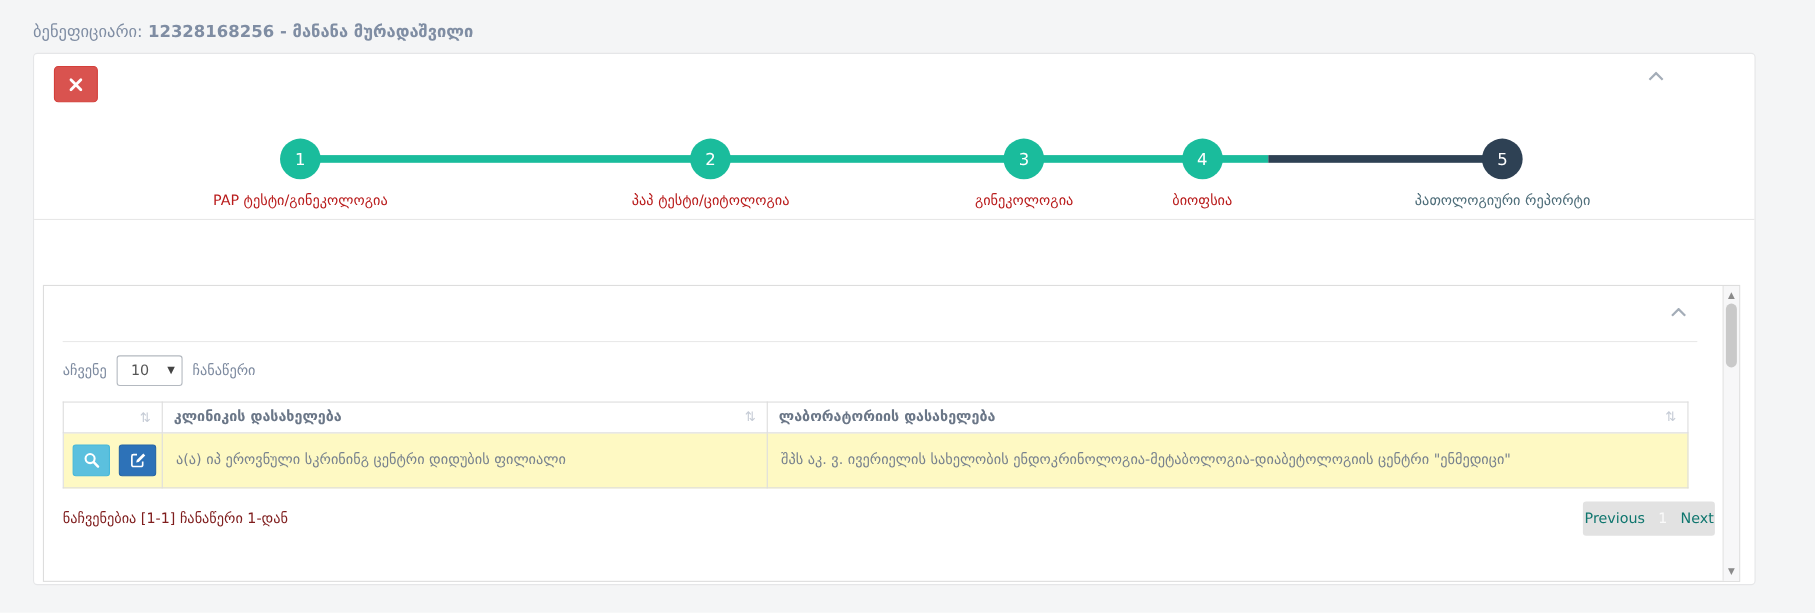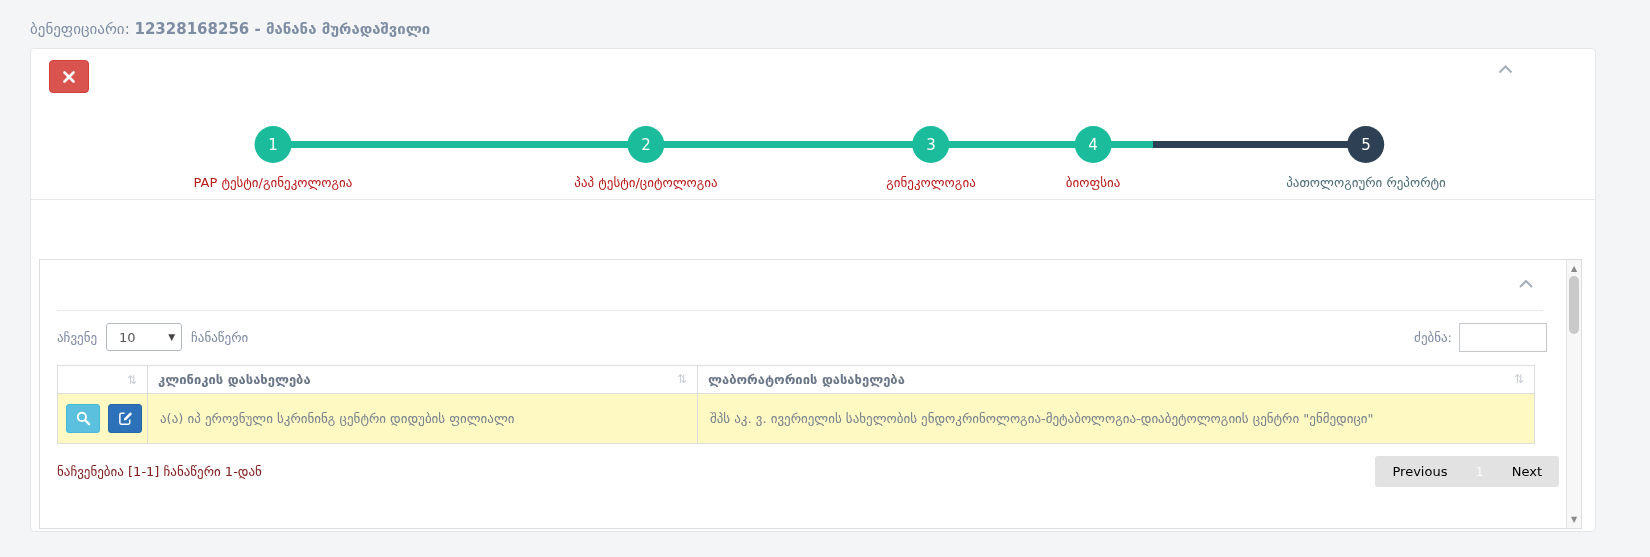--- a/index.html
+++ b/index.html
@@ -67,21 +67,21 @@
 
   .controls-row {
     position:absolute; top:62px; left:17px; right:34px; height:30px;
     display:flex; justify-content:space-between; align-items:center;
     color:#7e8ba0; font-size:13px;
   }
   .length-control { display:flex; align-items:center; gap:9px; }
   .select-wrap { position:relative; }
   .select-wrap select {
     appearance:none; -webkit-appearance:none;
-    width:76px; height:28px; border:1px solid #b4b9c0; border-radius:3px;
+    width:60px; height:28px; border:1px solid #b4b9c0; border-radius:3px;
     background:#fff; font-family:inherit; font-size:13px; color:#555;
     padding:0 16px 0 12px; cursor:pointer;
   }
   .select-caret {
     position:absolute; right:7px; top:50%; transform:translateY(-50%);
     color:#444; font-size:9px; pointer-events:none;
   }
   .search-control { display:flex; align-items:center; gap:7px; }
   .search-control input {
     width:88px; height:29px; border:1px solid #c4c8cd; background:#fff;
@@ -115,21 +115,21 @@
 
   
   .footer-row {
     position:absolute; top:196px; left:17px; right:22px; height:31px;
     display:flex; justify-content:space-between; align-items:center;
   }
   .info-text { color:#7f1d1d; font-size:13px; }
   .pagination {
     background:#e2e2e2; border-radius:3px; display:flex; align-items:center; height:31px;
   }
-  .page-prev, .page-next { color:#000000; font-size:13px; padding:0 17px; cursor:pointer; }
+  .page-prev, .page-next { color:#0f766e; font-size:13px; padding:0 1px; cursor:pointer; }
   .page-num  { color:#fafafa; font-size:13px; padding:0 11px; cursor:pointer; }
 
   
   .scrollbar {
     position:absolute; top:0; right:0; bottom:0; width:15px;
     background:#f7f7f8; border-left:1px solid #e4e4e4; cursor:pointer;
   }
   .sb-arrow { position:absolute; left:0; width:100%; text-align:center; color:#8a8a8a; font-size:8px; }
   .sb-up   { top:4px; }
   .sb-down { bottom:4px; }
@@ -205,24 +205,20 @@
     <div class="controls-row">
       <div class="length-control">
         <span>აჩვენე</span>
         <span class="select-wrap">
           <select>
             <option>10</option>
           </select>
           <span class="select-caret">▼</span>
         </span>
         <span>ჩანაწერი</span>
-      </div>
-      <div class="search-control">
-        <label>ძებნა:</label>
-        <input type="text" value="" style="">
       </div>
     </div>
 
     <table class="data-table">
       <colgroup>
           <col class="col-actions">
           <col class="col-clinic">
           <col>
         </colgroup>
       <thead>

